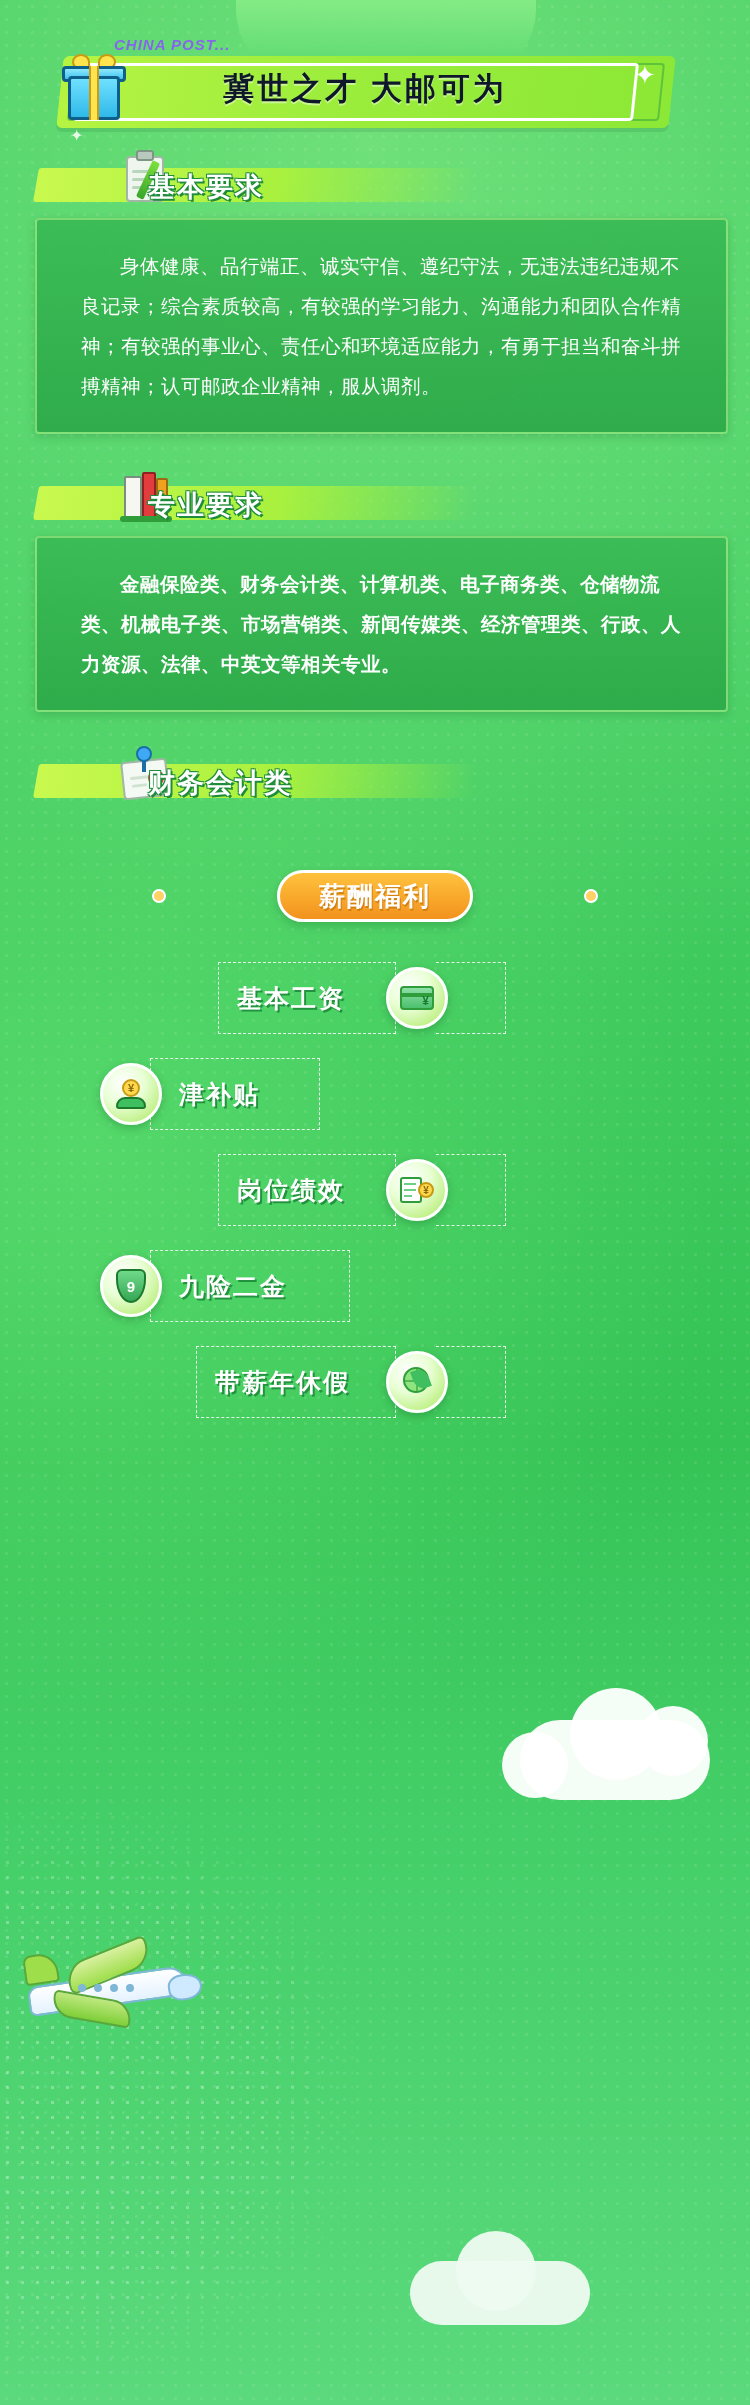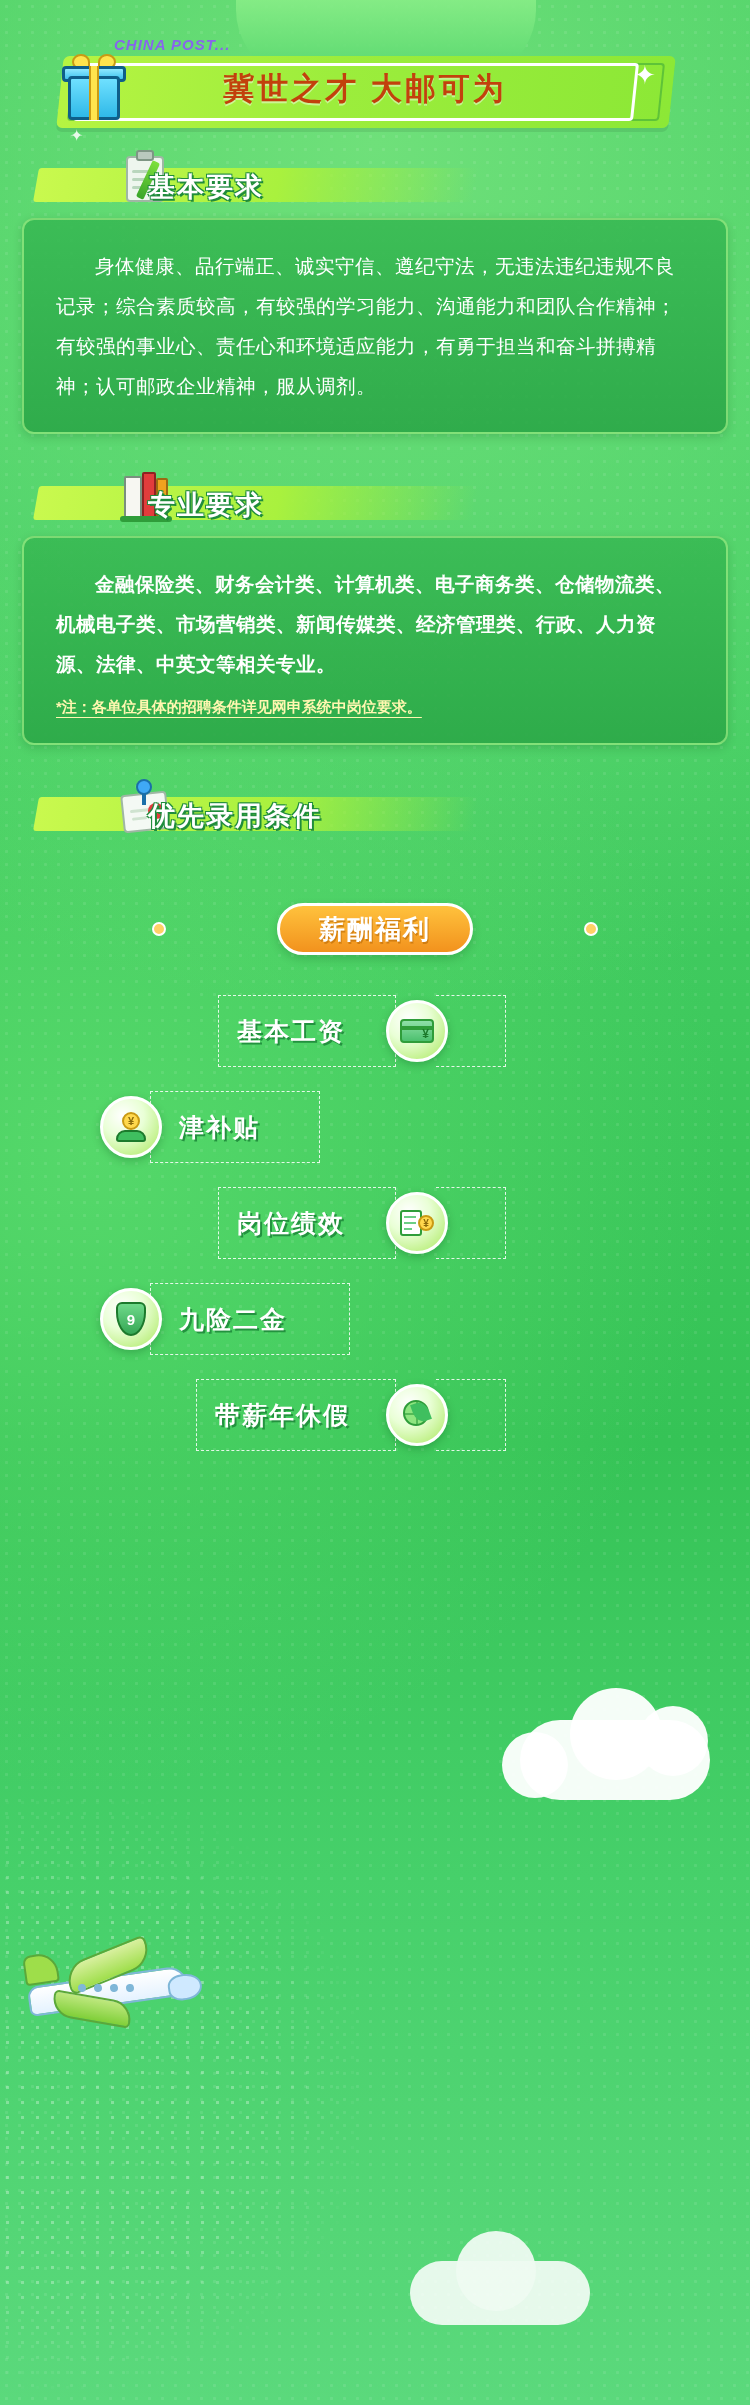--- a/index.html
+++ b/index.html
@@ -60,21 +60,21 @@
   }
   .china-post {
     position: absolute; left: 80px; top: 6px;
     font-style: italic; font-weight: bold; font-size: 15px; letter-spacing: 1px;
     color: #8b5cf6; opacity: .92;
   }
   .banner-title {
     position: absolute; left: 96px; top: 38px; width: 470px;
     text-align: center;
     font-size: 31px; font-weight: bold; letter-spacing: 3px;
-    color: #c2410c;
+    color: #0f172a;
     text-shadow: 0 2px 0 rgba(255,255,255,.45);
   }
   
   .gift { position: absolute; left: 24px; top: 24px; width: 76px; height: 76px; }
   .gift .box {
     position: absolute; left: 10px; top: 22px; width: 52px; height: 44px;
     background: linear-gradient(180deg,#6fe0ff,#2fb9e8);
     border: 3px solid #0e5f8a; border-radius: 4px;
   }
   .gift .lid {
@@ -132,24 +132,25 @@
   .ic-pin .p1{left:16px;top:34px;} .ic-pin .p2{left:18px;top:42px;width:15px;}
   .ic-pin .star{position:absolute;left:34px;top:28px;width:16px;height:16px;background:#e23c3c;border-radius:50%;}
   .ic-pin .tack{position:absolute;left:22px;top:4px;width:16px;height:16px;background:#3fa9f5;border:2px solid #1b6fa8;border-radius:50%;}
   .ic-pin .tackstem{position:absolute;left:28px;top:18px;width:4px;height:12px;background:#1b6fa8;}
 
   
   .card {
     position: relative;
     background: linear-gradient(180deg, rgba(57,186,84,.92), rgba(44,168,72,.92));
     border: 2px solid rgba(190,255,150,.55);
-    border-radius: 12px;
-    padding: 26px 32px;
+    border-radius: 4px;
+    padding: 26px 44px;
     color: #ffffff;
     box-shadow: 0 3px 10px rgba(0,60,15,.18);
+    margin-left: 13px;
   }
   .card p {
     font-size: 19.5px;
     line-height: 40px;
     text-indent: 2em;
     letter-spacing: .5px;
   }
   .card p.bold { font-weight: bold; }
   .note {
     margin-top: 14px;
@@ -319,38 +320,37 @@
       <div class="sec-icon ic-book">
         <div class="b1"></div>
           <div class="b2"></div>
           <div class="b3"></div>
           <div class="base"></div>
       </div>
       <div class="label">专业要求</div>
     </div>
     <div class="card">
       <p class="bold">金融保险类、财务会计类、计算机类、电子商务类、仓储物流类、机械电子类、市场营销类、新闻传媒类、经济管理类、行政、人力资源、法律、中英文等相关专业。</p>
-      <div class="note">*注：各单位具体的招聘条件详见网申系统中岗位要求。</div>
     </div>
   </div>
 
   <div class="gap-b"></div>
 
   <div class="section">
     <div class="sec-head">
       <div class="bar"></div>
       <div class="sec-icon ic-pin">
         <div class="pad"></div>
         <div class="line p1"></div>
           <div class="line p2"></div>
         <div class="star"></div>
         <div class="tackstem"></div>
           <div class="tack"></div>
       </div>
-      <div class="label">优先录用条件</div>
+      <div class="label">财务会计类</div>
     </div>
   </div>
 
   <div class="salary-head">
     <div class="pill-dot pd-l"></div>
     <div class="pill-dot pd-r"></div>
     <div class="pill">
       <span>薪酬福利</span>
     </div>
   </div>

